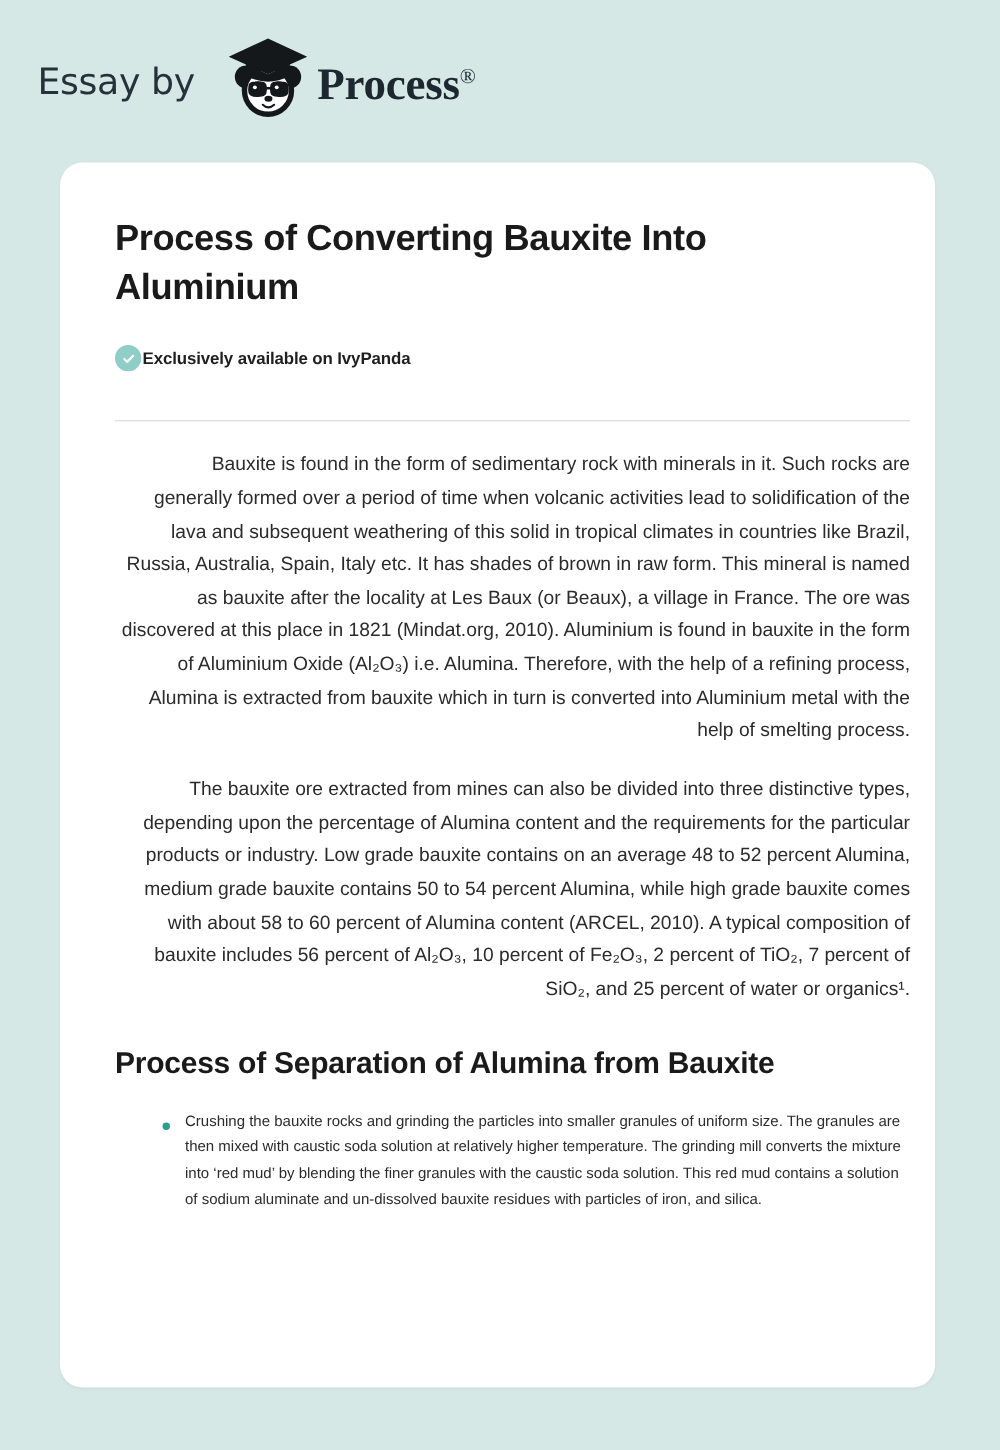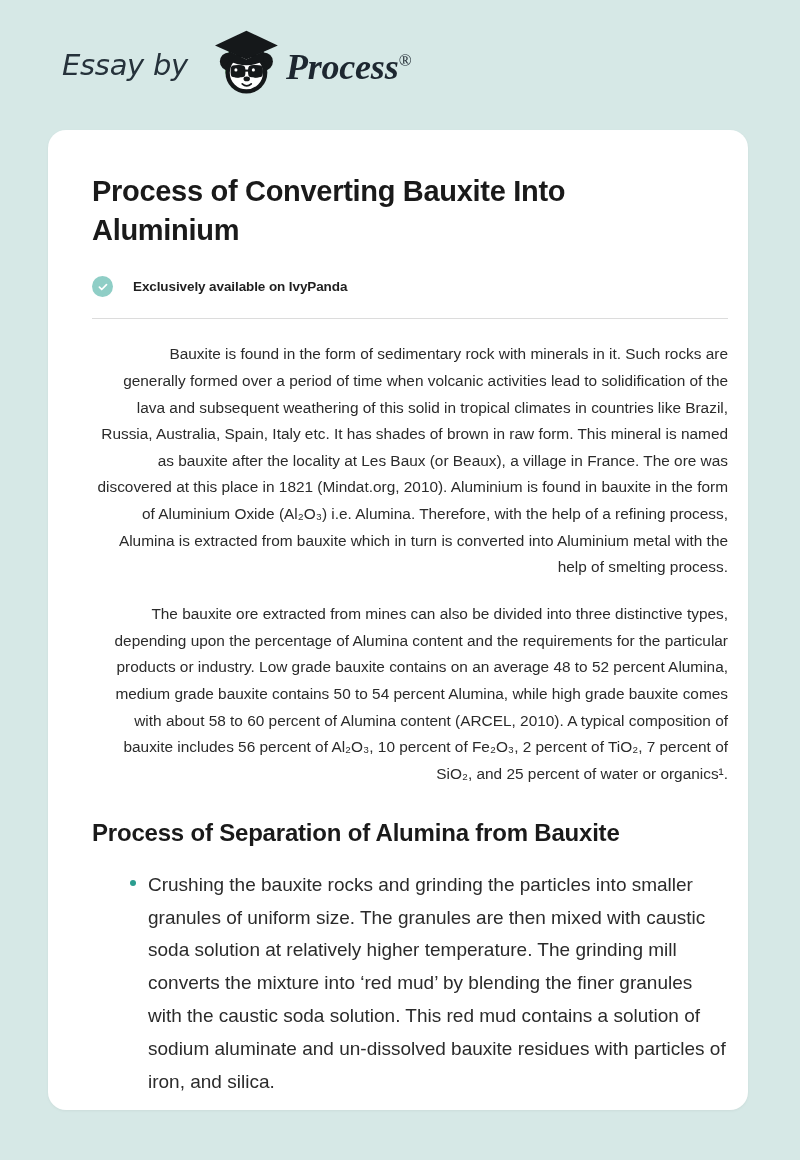--- a/index.html
+++ b/index.html
@@ -13,22 +13,21 @@
     background: #d6e8e6;
     font-family: "Liberation Sans", sans-serif;
     overflow: hidden;
   }
 
   
   .brand-bar {
     height: 130px;
     display: flex;
     align-items: center;
-    padding-left: 62px;
-    font-style: italic;
+    padding-left: 30px;
   }
   .brand-inner {
     display: flex;
     align-items: center;
     gap: 0px;
   }
   .essay-by {
     font-family: "DejaVu Sans", sans-serif;
     font-size: 29px;
     font-weight: 400;
@@ -83,22 +82,22 @@
     line-height: 1.35;
     color: #1a1a1a;
     margin: 0 0 26px 0;
     letter-spacing: -0.3px;
     max-width: 580px;
   }
 
   .exclusive-row {
     display: flex;
     align-items: center;
-    gap: 20px;
-    margin-bottom: 21px;
+    gap: 1px;
+    margin-bottom: 39px;
   }
   .check-badge {
     width: 21px;
     height: 21px;
     border-radius: 50%;
     background: #8fcec6;
     display: flex;
     align-items: center;
     justify-content: center;
     flex: 0 0 auto;
@@ -140,21 +139,21 @@
   }
 
   .bullet-list {
     list-style: none;
     margin: 14px 0 0 0;
     padding: 0;
   }
   .bullet-list li {
     position: relative;
     padding-left: 56px;
-    font-size: 19px;
+    font-size: 12px;
     line-height: 1.73;
     color: #2b2b2b;
     margin-bottom: 10px;
   }
   .bullet-dot {
     position: absolute;
     left: 38px;
     top: 11px;
     width: 6px;
     height: 6px;

